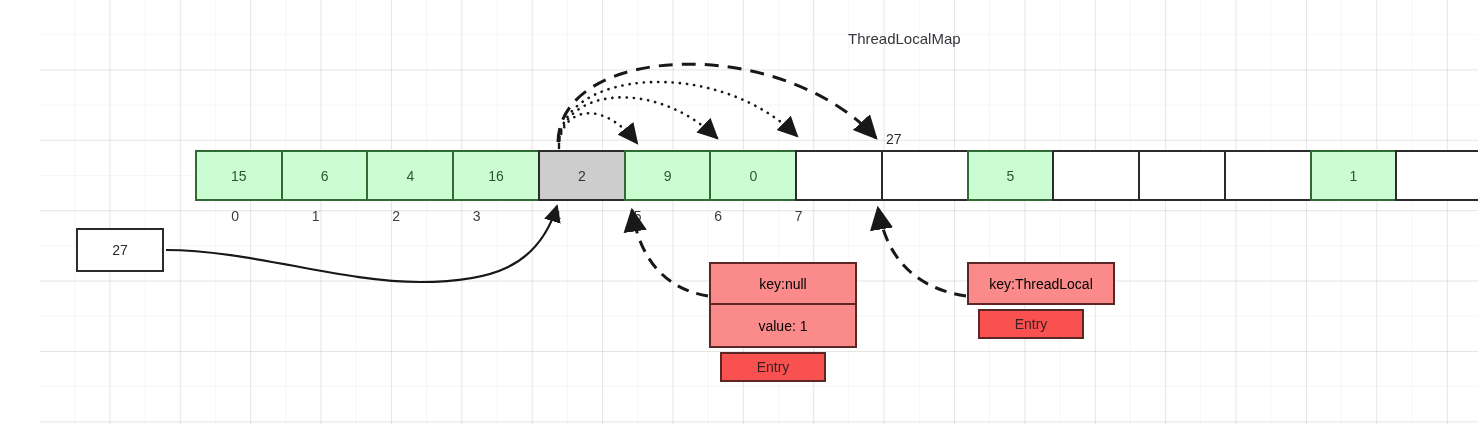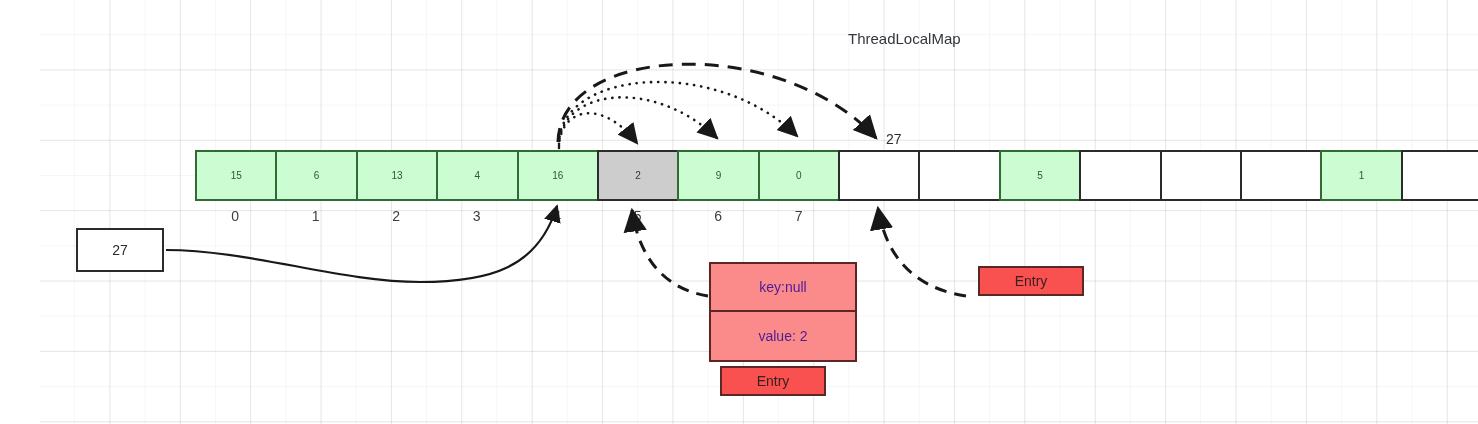--- a/index.html
+++ b/index.html
@@ -53,21 +53,21 @@
     box-sizing: border-box;
   }
   .cell {
     flex: 1 1 0;
     box-sizing: border-box;
     border: 2px solid #2b2b2b;
     margin-left: -2px;
     display: flex;
     align-items: center;
     justify-content: center;
-    font-size: 10px;
+    font-size: 14px;
     background: #ffffff;
     color: #245c2c;
   }
   .cell:first-child { margin-left: 0; }
   .cell.green {
     background: #ccfdd2;
     border-color: #2f6b33;
   }
   .cell.grey {
     background: #cdcdcd;
@@ -108,28 +108,28 @@
     color: #2b2b2b;
   }
 
   
   .entry {
     position: absolute;
     width: 148px;
   }
   .entry .row {
     box-sizing: border-box;
-    height: 50px;
+    height: 43px;
     border: 2px solid #5a2626;
     background: #fb8a8a;
     display: flex;
     align-items: center;
     justify-content: center;
     font-size: 14px;
-    color: #4c1d95;
+    color: #000000;
   }
   .entry .row.second { border-top: none; }
   .entry .tab {
     box-sizing: border-box;
     position: relative;
     left: 11px;
     width: 106px;
     height: 30px;
     margin-top: 4px;
     border: 2px solid #5a2626;
@@ -163,21 +163,20 @@
 </head>
 <body>
 
 <div id="canvas">
 
   <div id="title">ThreadLocalMap</div>
 
   <div id="array">
     <div class="cell green">15</div>
     <div class="cell green">6</div>
-    <div class="cell green">13</div>
     <div class="cell green">4</div>
     <div class="cell green">16</div>
     <div class="cell grey">2</div>
     <div class="cell green">9</div>
     <div class="cell green">0</div>
     <div class="cell"></div>
     <div class="cell"></div>
     <div class="cell green">5</div>
     <div class="cell"></div>
     <div class="cell"></div>
@@ -194,25 +193,26 @@
     <div class="idx">4</div>
     <div class="idx">5</div>
     <div class="idx">6</div>
     <div class="idx">7</div>
   </div>
 
   <div id="source-box">27</div>
 
   <div class="entry" id="entry-left">
     <div class="row">key:null</div>
-    <div class="row second">value: 2</div>
+    <div class="row second">value: 1</div>
     <div class="tab">Entry</div>
   </div>
 
   <div class="entry" id="entry-right">
+    <div class="row">key:ThreadLocal</div>
     <div class="tab">Entry</div>
   </div>
 
   <svg id="arrows" viewBox="0 0 1478 424" xmlns="http://www.w3.org/2000/svg">
     <defs>
       <marker id="ah" markerWidth="9" markerHeight="9" refX="7.2" refY="4.5" orient="auto" markerUnits="strokeWidth">
         <path d="M0,0.6 L8,4.5 L0,8.4 Z" fill="#181818"></path>
       </marker>
     </defs>
 

